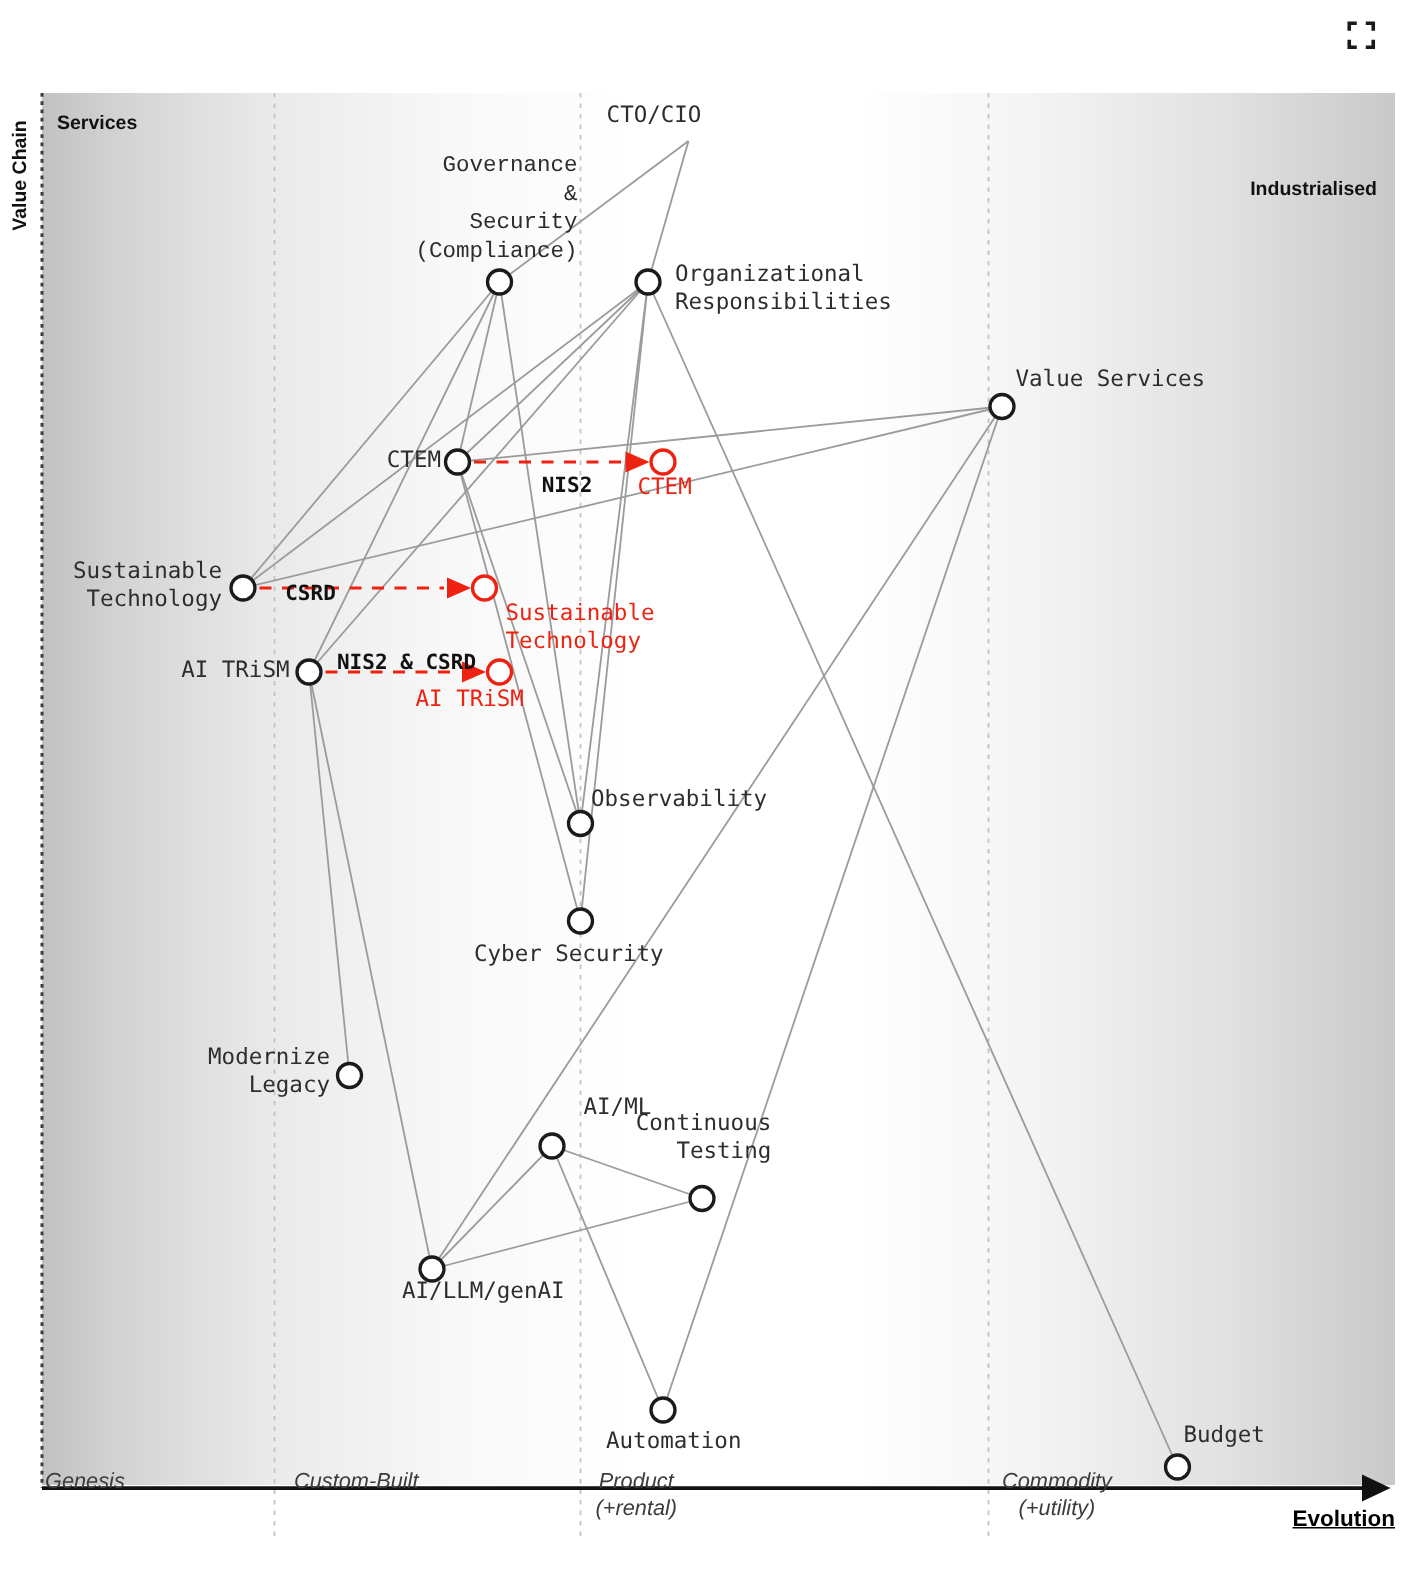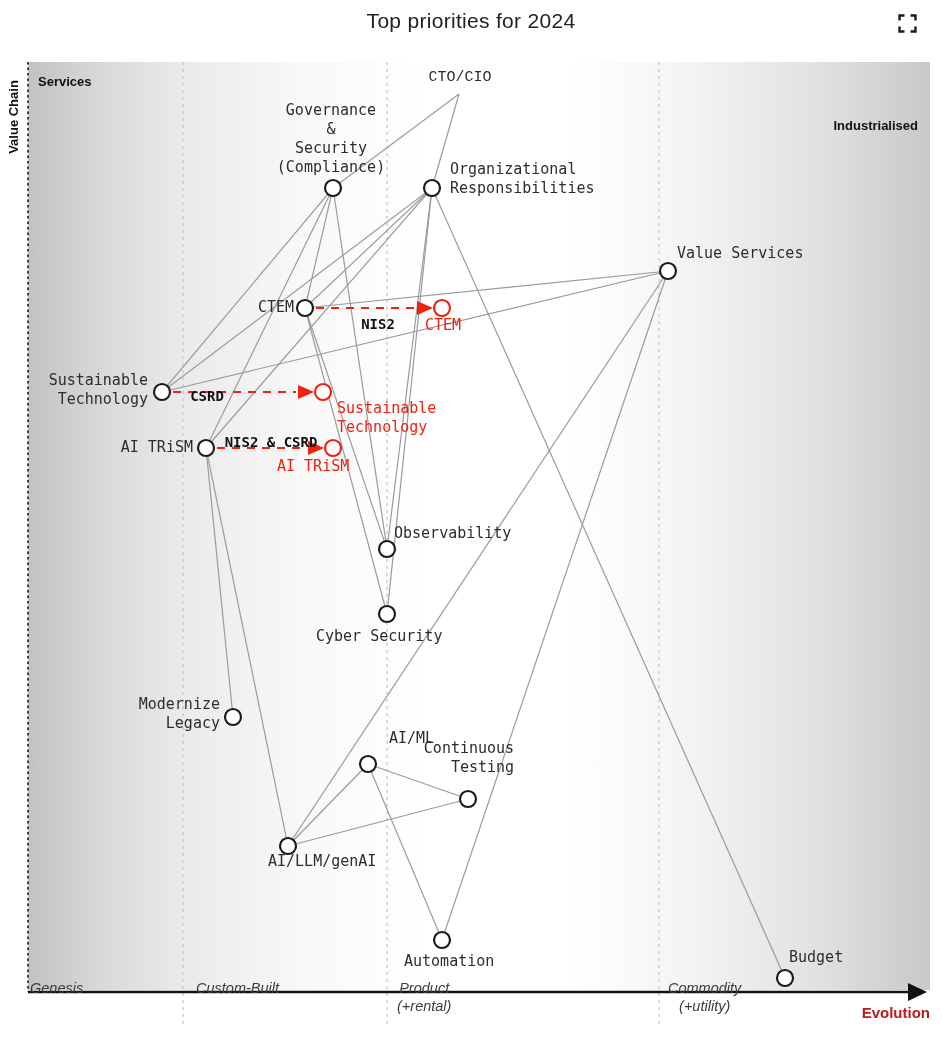--- a/index.html
+++ b/index.html
@@ -11,38 +11,37 @@
   .fullscreen-btn{position:absolute;top:13px;right:24px;width:21px;height:21px;cursor:pointer;background:none;border:none;padding:0;}
   .map-bg{position:absolute;left:28px;top:62px;width:902px;height:928px;
         background:linear-gradient(90deg,#c2c2c2 0%,#d6d6d6 7%,#eaeaea 17%,#f8f8f8 30%,
         #ffffff 44%,#ffffff 60%,#f4f4f4 73%,#e2e2e2 87%,#c9c9c9 100%);}
   #overlay{position:absolute;left:0;top:0;width:942px;height:1052px;}
   .corner{position:absolute;font-family:"Liberation Sans",sans-serif;font-weight:bold;
         font-size:13px;color:#111;}
   .value-chain{position:absolute;left:13px;top:117px;transform:translate(-50%,-50%) rotate(-90deg);
         font-family:"Liberation Sans",sans-serif;font-weight:bold;font-size:13px;color:#111;white-space:nowrap;}
   .evolution{position:absolute;right:12px;top:1004px;font-family:"Liberation Sans",sans-serif;
-        font-weight:bold;font-size:15px;color:#b91c1c;}
+        font-weight:bold;font-size:15px;color:#000000;text-decoration:underline;}
   .node-label{position:absolute;font-size:15px;line-height:19px;color:#2d2d2d;white-space:pre-line;}
   .mov-label{position:absolute;font-size:14px;font-weight:bold;color:#111;white-space:nowrap;}
   .stage-label{position:absolute;top:979px;font-family:"Liberation Sans",sans-serif;
         font-style:italic;font-size:14.5px;line-height:18px;color:#3c3c3c;white-space:pre-line;text-align:center;}
   .edge{stroke-width:1.2;fill:none;}
   .boundary{stroke-width:1.2;fill:none;stroke-dasharray:3 4;}
   .y-axis{stroke:#3d3d3d;stroke-width:2;stroke-dasharray:2.5 3;}
   .x-axis{stroke:#111;stroke-width:2.5;}
   .x-arrow{fill:#111;}
   .movement{stroke-width:2;stroke-dasharray:8 7;fill:none;}
 </style>
 </head>
 <body>
 
 <div id="root">
 
-  <div class="header-title">Top priorities for 2024</div>
 
   <button class="fullscreen-btn" title="">
     <svg width="21" height="21" viewBox="0 0 21 21">
       <path d="M2.5 7.5 V2.5 H7.5 M13.5 2.5 H18.5 V7.5 M18.5 13.5 V18.5 H13.5 M7.5 18.5 H2.5 V13.5" fill="none" stroke="#1a1a1a" stroke-width="2.4"></path>
     </svg>
   </button>
 
   <div class="map-bg"></div>
 
   <svg id="overlay" viewBox="0 0 942 1052">
@@ -121,26 +120,26 @@
       <div class="stage-label" style="left: 196px;">Custom-Built</div>
       <div class="stage-label" style="left: 397px;">Product
 (+rental)</div>
       <div class="stage-label" style="left: 668px;">Commodity
 (+utility)</div>
     </div>
   <div id="labels">
       <div class="mov-label" style="left: 378px; top: 324px; transform: translate(-50%, -50%);">NIS2</div>
       <div class="mov-label" style="left: 207px; top: 396px; transform: translate(-50%, -50%);">CSRD</div>
       <div class="mov-label" style="left: 271px; top: 442px; transform: translate(-50%, -50%);">NIS2 &amp; CSRD</div>
-      <div class="node-label" style="left: 460px; top: 77px; transform: translate(-50%, -50%); text-align: left; font-family: Liberation Mono, monospace;">CTO/CIO</div>
-      <div class="node-label" style="left: 331px; top: 139px; transform: translate(-50%, -50%); text-align: center;">Governance
+      <div class="node-label" style="left: 436px; top: 77px; transform: translate(-50%, -50%); text-align: left;">CTO/CIO</div>
+      <div class="node-label" style="left: 331px; top: 139px; transform: translate(-50%, -50%); text-align: right; font-family: Liberation Mono, monospace;">Governance
 &amp;
 Security
 (Compliance)</div>
-      <div class="node-label" style="left: 450px; top: 179px; transform: translate(0px, -50%); text-align: left;">Organizational
+      <div class="node-label" style="left: 450px; top: 192px; transform: translate(0px, -50%); text-align: left;">Organizational
 Responsibilities</div>
       <div class="node-label" style="left: 677px; top: 253px; transform: translate(0px, -50%); text-align: left;">Value Services</div>
       <div class="node-label" style="left: 294px; top: 307px; transform: translate(-100%, -50%); text-align: right;">CTEM</div>
       <div class="node-label" style="left: 425px; top: 325px; transform: translate(0px, -50%); text-align: left; color: rgb(238, 34, 17);">CTEM</div>
       <div class="node-label" style="left: 148px; top: 390px; transform: translate(-100%, -50%); text-align: right;">Sustainable
 Technology</div>
       <div class="node-label" style="left: 337px; top: 418px; transform: translate(0px, -50%); text-align: left; color: rgb(238, 34, 17);">Sustainable
 Technology</div>
       <div class="node-label" style="left: 193px; top: 447px; transform: translate(-100%, -50%); text-align: right;">AI TRiSM</div>
       <div class="node-label" style="left: 277px; top: 466px; transform: translate(0px, -50%); text-align: left; color: rgb(238, 34, 17);">AI TRiSM</div>

